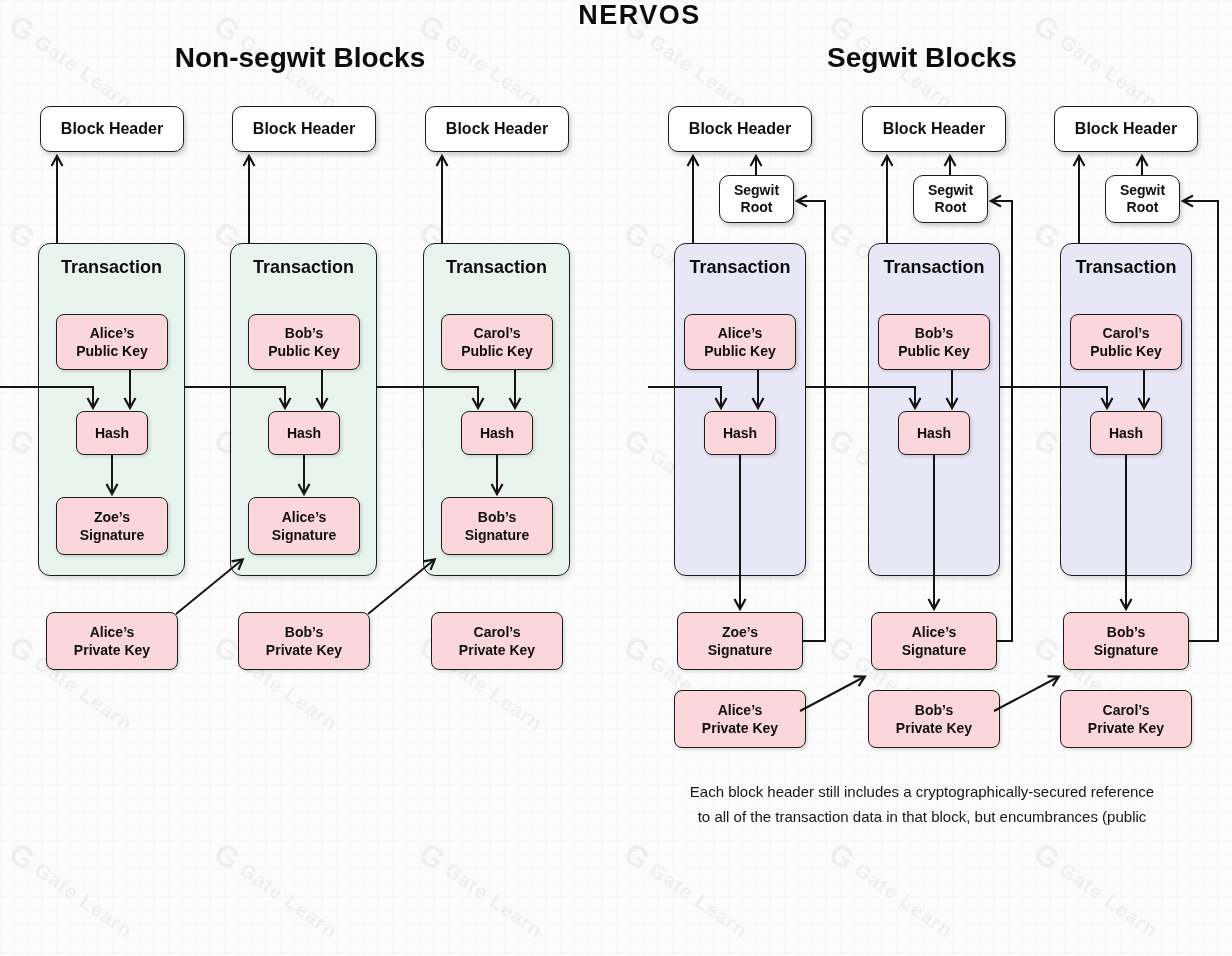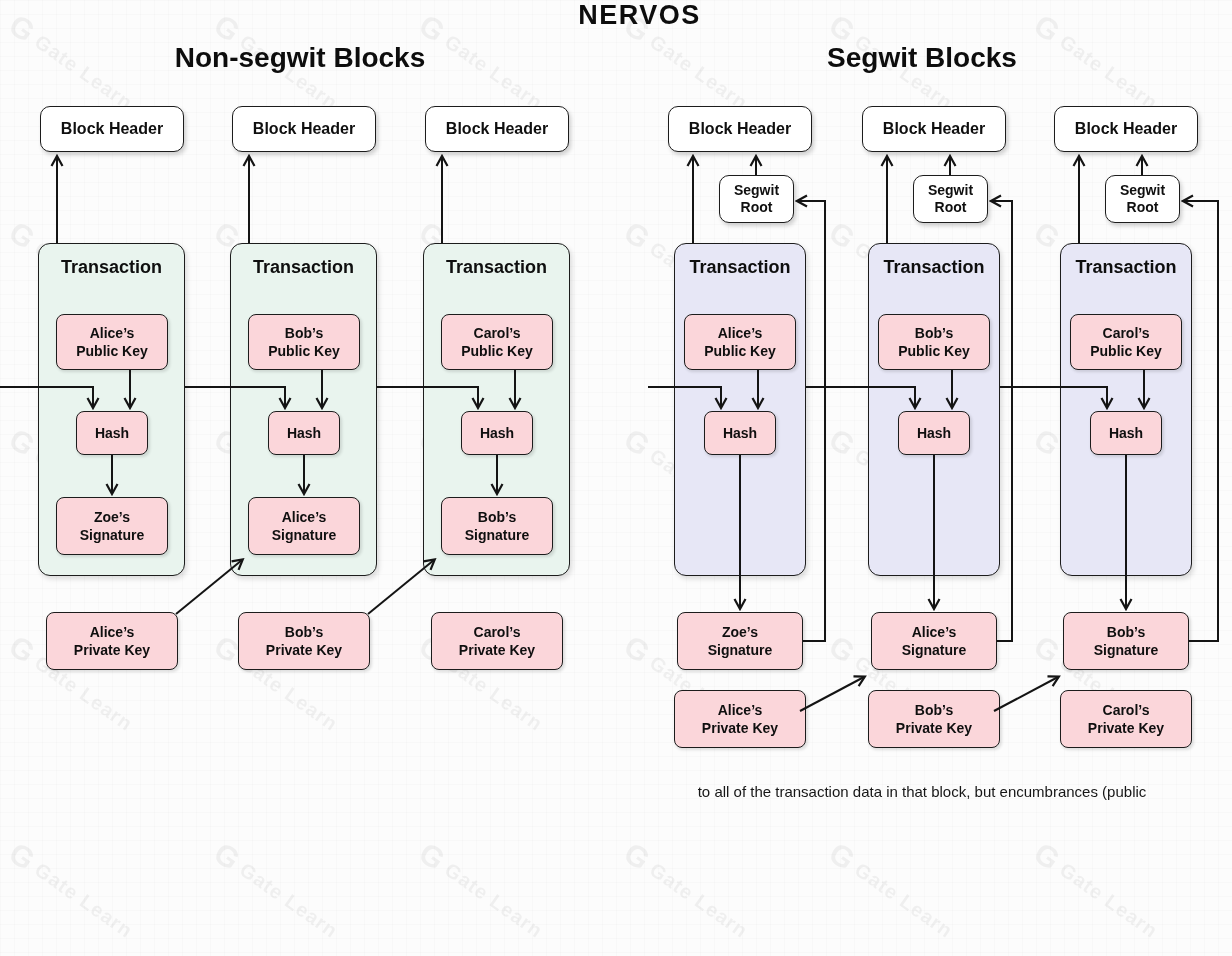--- a/index.html
+++ b/index.html
@@ -271,20 +271,21 @@
 Signature</div>
 
   <div class="box pink" style="left:674px;  top:690px; width:132px; height:58px;">Alice’s
 Private Key</div>
   <div class="box pink" style="left:868px;  top:690px; width:132px; height:58px;">Bob’s
 Private Key</div>
   <div class="box pink" style="left:1060px; top:690px; width:132px; height:58px;">Carol’s
 Private Key</div>
 
   <div class="caption" style="left:640px; top:779px; width:564px;">
+    <div>Each block header still includes a cryptographically-secured reference</div>
     <div>to all of the transaction data in that block, but encumbrances (public</div>
   </div>
 
   <div class="brand">NERVOS</div>
 
   <svg class="arrows" width="1232" height="956" viewBox="0 0 1232 956">
     <defs>
       <marker id="ah" viewBox="0 0 14 14" refX="11" refY="7" markerWidth="14" markerHeight="14" orient="auto-start-reverse" markerUnits="userSpaceOnUse">
         <path d="M2,1.5 L12,7 L2,12.5" fill="none" stroke="#141414" stroke-width="2.2"></path>
       </marker>

